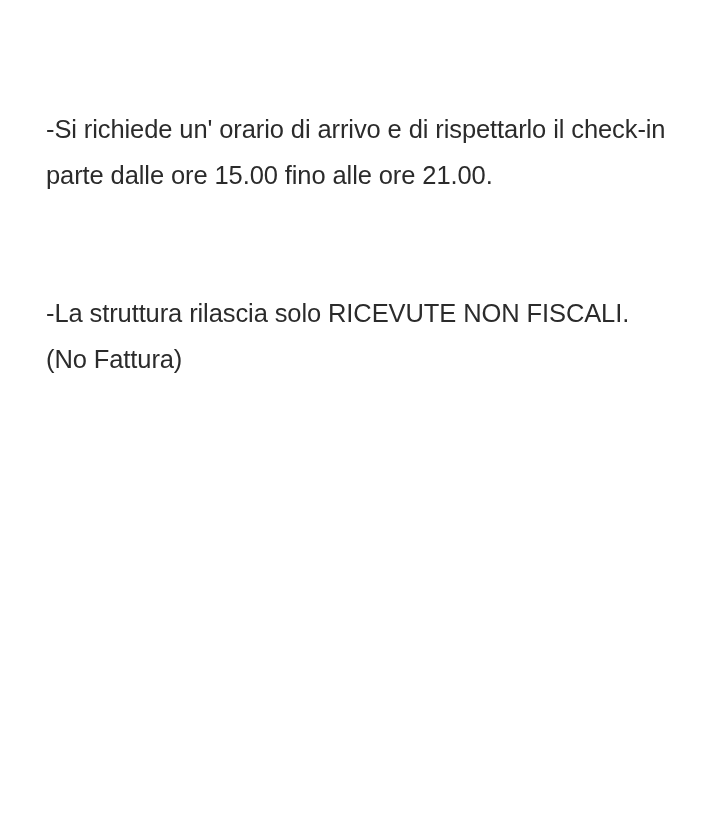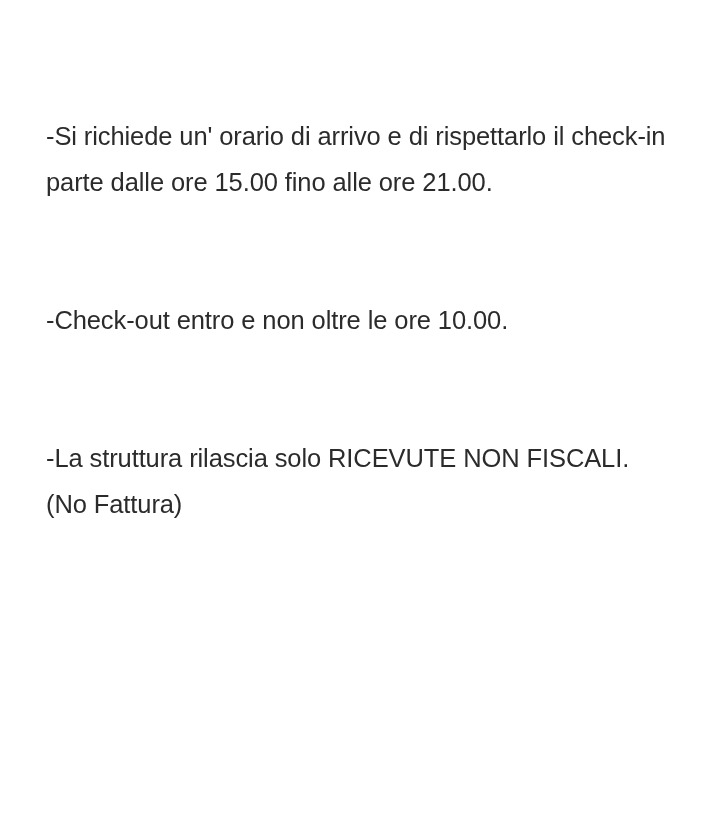--- a/index.html
+++ b/index.html
@@ -10,21 +10,21 @@
     width: 720px;
     height: 823px;
     background: #ffffff;
     font-family: "Liberation Sans", sans-serif;
     overflow: hidden;
   }
   .page {
     box-sizing: border-box;
     width: 720px;
     height: 823px;
-    padding: 21px 46px 0 46px;
+    padding: 14px 46px 0 46px;
     background: #ffffff;
   }
   .rules-text {
     font-size: 25.5px;
     line-height: 46px;
     color: #2b2b2b;
     letter-spacing: -0.1px;
     font-weight: 400;
     white-space: pre-wrap;
     word-wrap: break-word;
@@ -33,19 +33,18 @@
     margin: 0;
     padding: 0;
   }
 </style>
 </head>
 <body>
 
 <div class="page">
   <div class="rules-text">
     <p>-Si richiede un' orario di arrivo e di rispettarlo il check-in parte dalle ore 15.00 fino alle ore 21.00.</p>
-    <p>-Check-out entro e non oltre le ore 10.00.</p>
     <p>-La struttura rilascia solo RICEVUTE NON FISCALI. (No Fattura)</p>
     
     
     
   </div>
 </div>
 
 </body></html>

